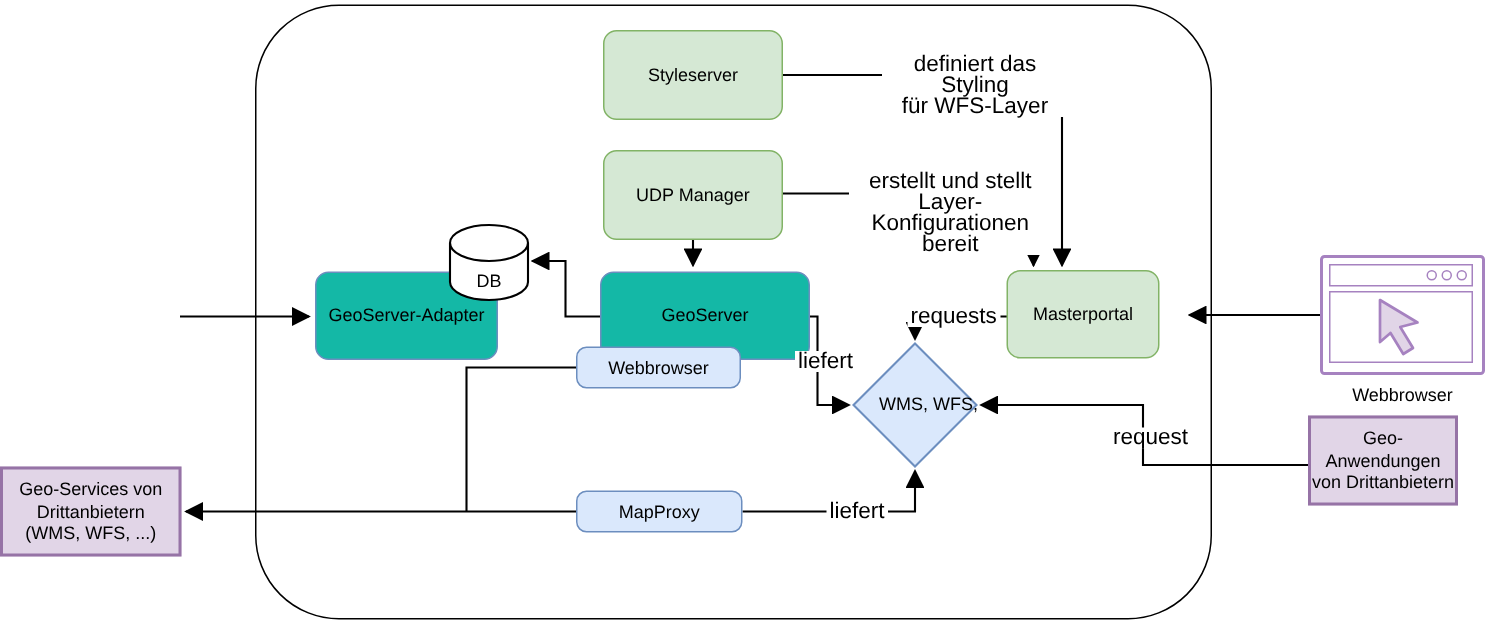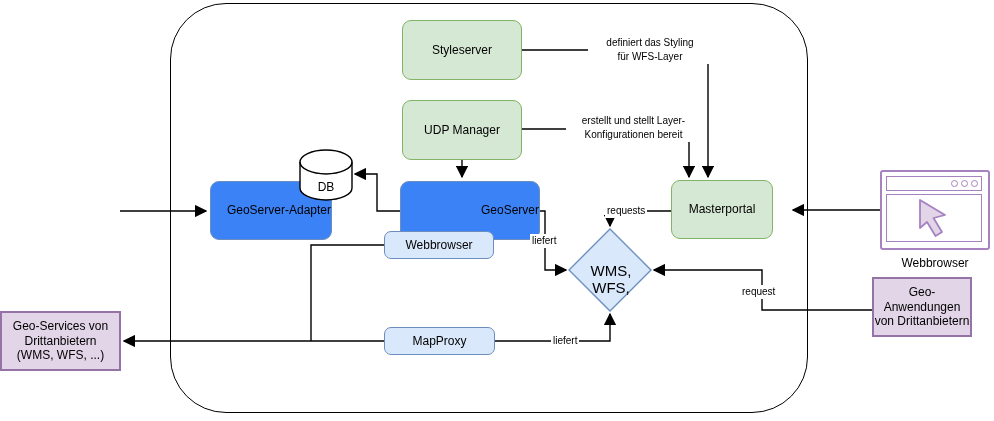--- a/index.html
+++ b/index.html
@@ -11,32 +11,32 @@
     position:absolute;left:170px;top:3px;width:638px;height:410px;
     border:1.4px solid #000;border-radius:56px;box-sizing:border-box;
   }
   svg.connectors{position:absolute;left:0;top:0;width:994px;height:421px;}
   .node{
     position:absolute;display:flex;align-items:center;justify-content:center;
     box-sizing:border-box;font-size:12px;text-align:center;line-height:14.5px;
     white-space:pre-line;
   }
   .green{background:#d5e8d4;border:1.4px solid #82b366;border-radius:9px;}
-  .blue{background:#3b82f6;border:1.4px solid #6c8ebf;border-radius:9px;justify-content:flex-end;}
+  .blue{background:#14b8a6;border:1.4px solid #6c8ebf;border-radius:9px;}
   .blue-sm{background:#dae8fc;border:1.4px solid #6c8ebf;border-radius:7px;}
   .orange{background:#ffe6cc;border:2px solid #d79b00;}
   .purple{background:#e1d5e7;border:2px solid #9673a6;}
   .edge-label{
-    position:absolute;background:#ffffff;font-size:10px;line-height:14px;
+    position:absolute;background:#ffffff;font-size:15px;line-height:14px;
     text-align:center;white-space:pre-line;padding:0 2px;
   }
   .overlay{position:absolute;}
   .diamond-label{
-    position:absolute;left:570px;top:262px;width:82px;text-align:center;
-    font-size:15px;
+    position:absolute;left:570px;top:262px;width:82px;text-align:right;
+    font-size:12px;
   }
   .db-label{
     position:absolute;left:300px;top:180px;width:52px;text-align:center;
     font-size:12px;
   }
   
   .browser{
     position:absolute;left:880px;top:170px;width:110px;height:80px;
     background:#fff;border:2.2px solid #a682c0;border-radius:3px;box-sizing:border-box;
   }

